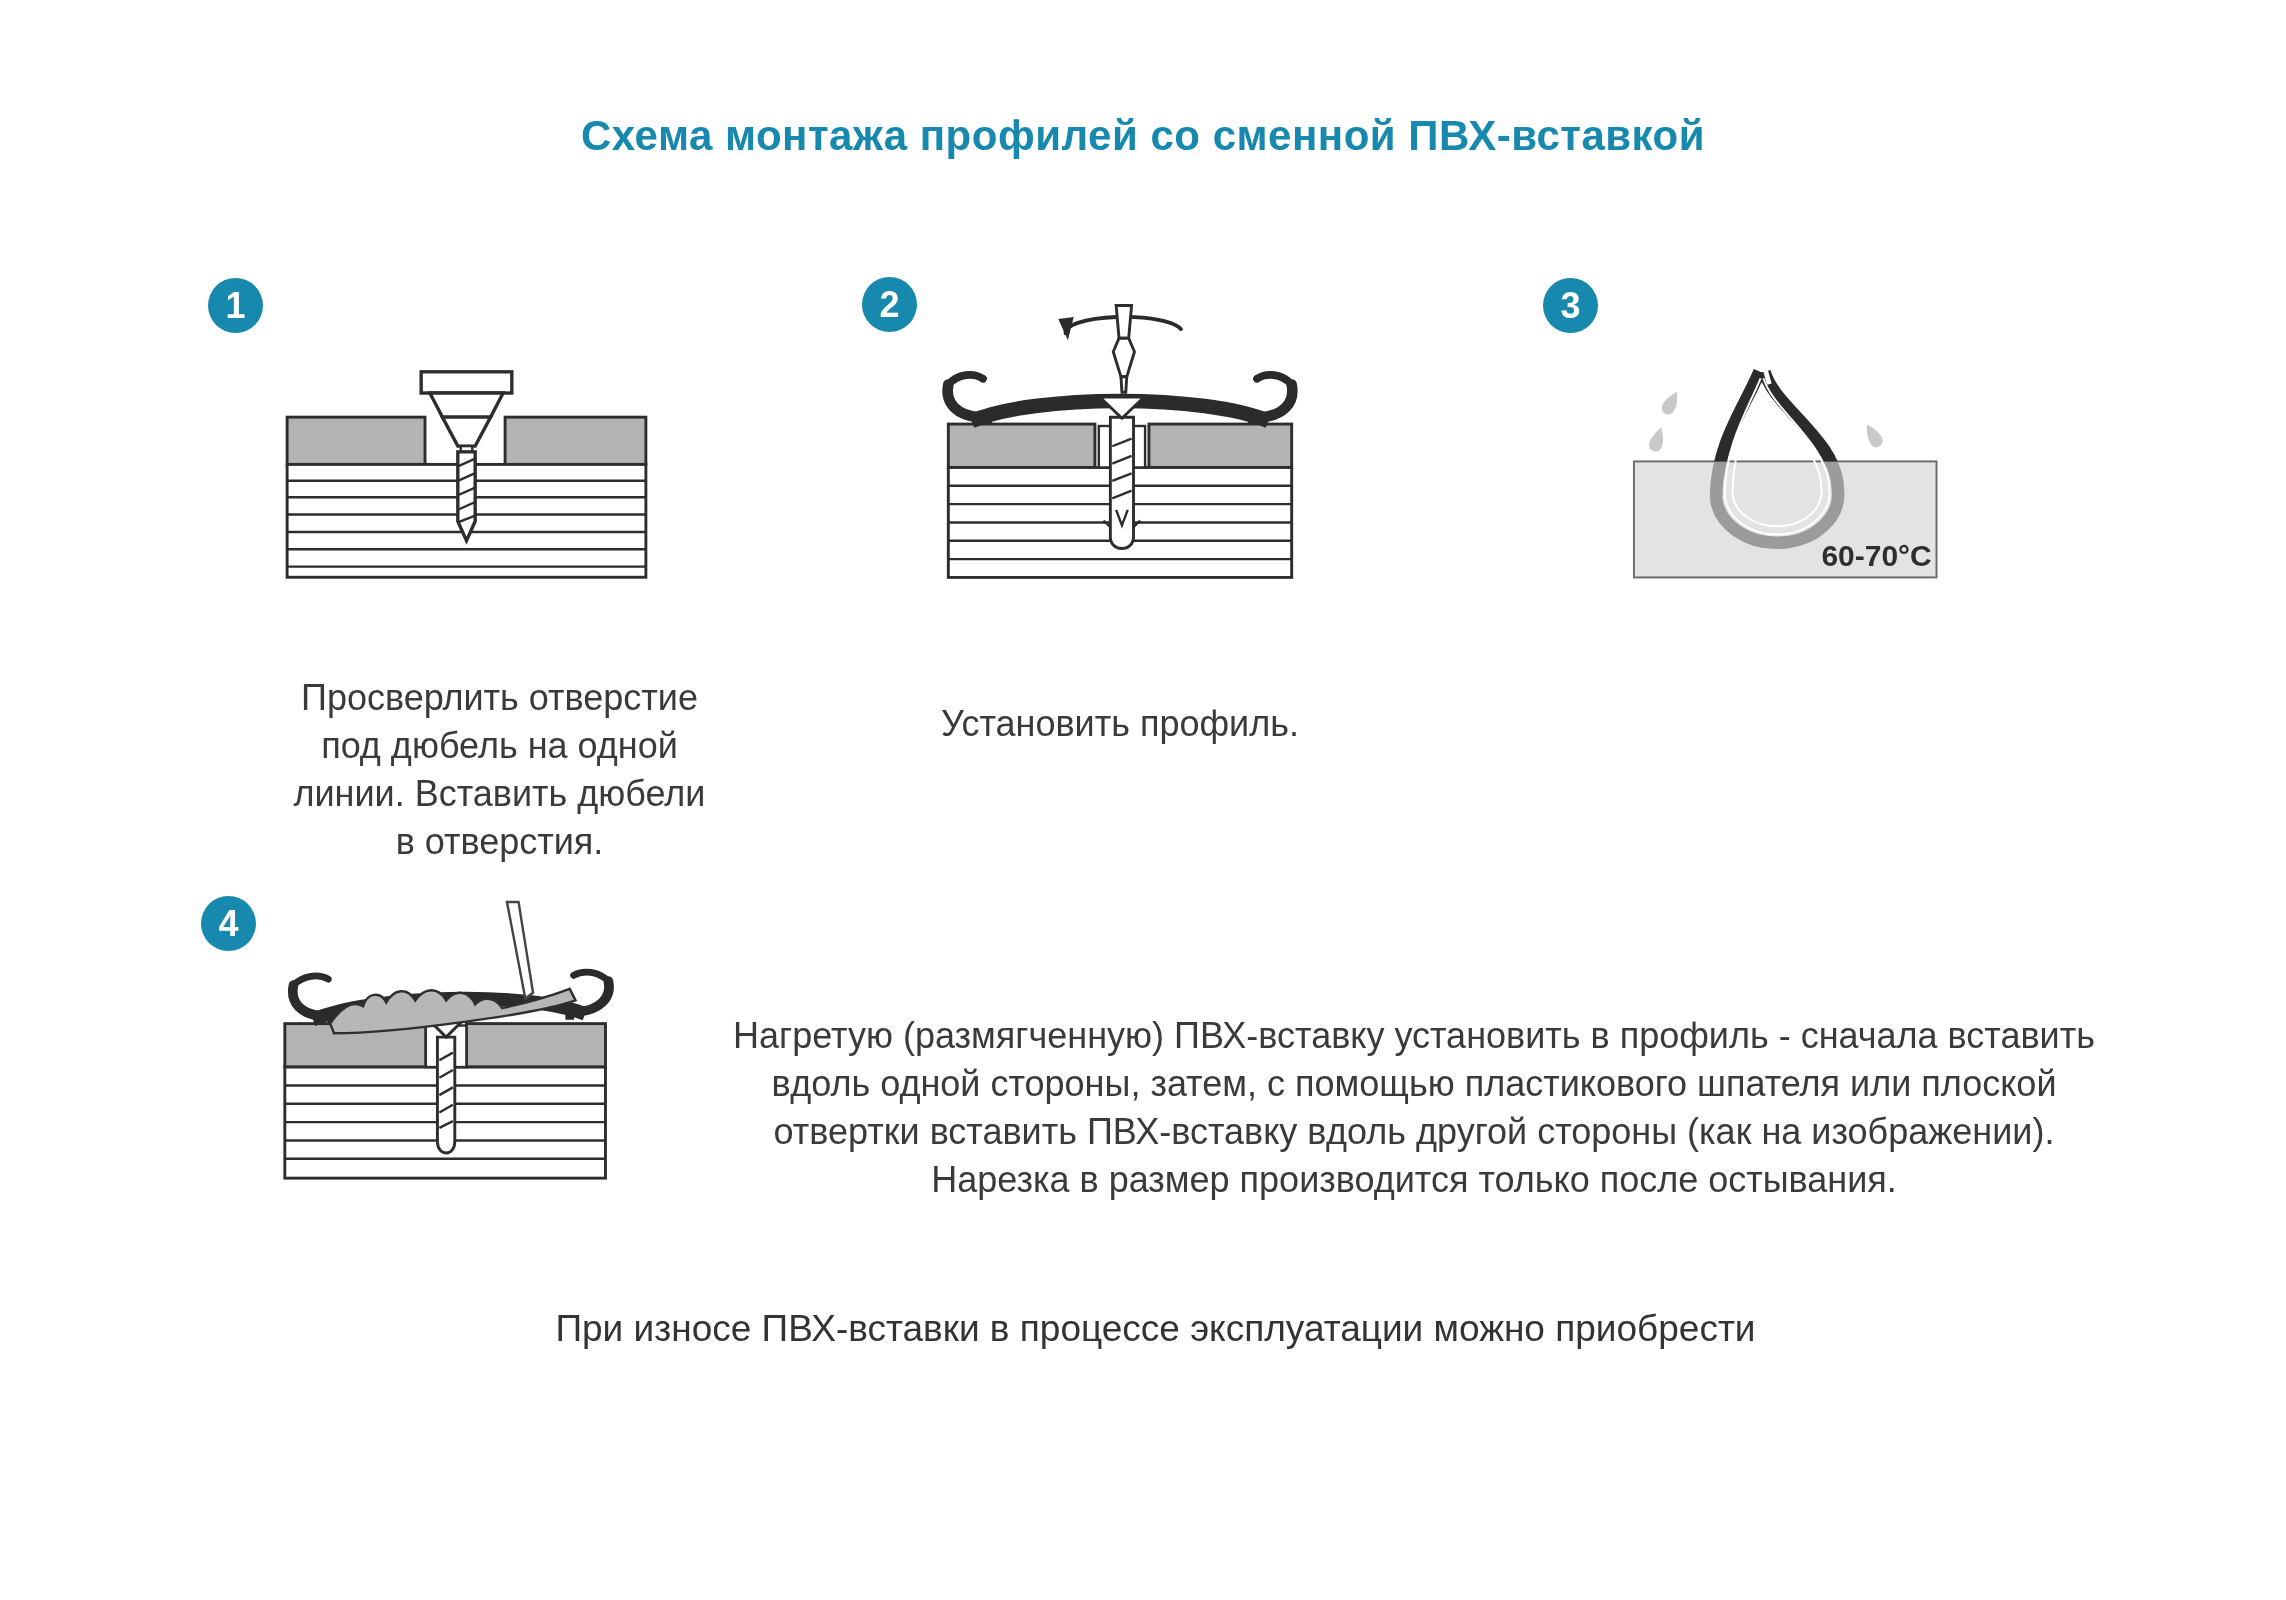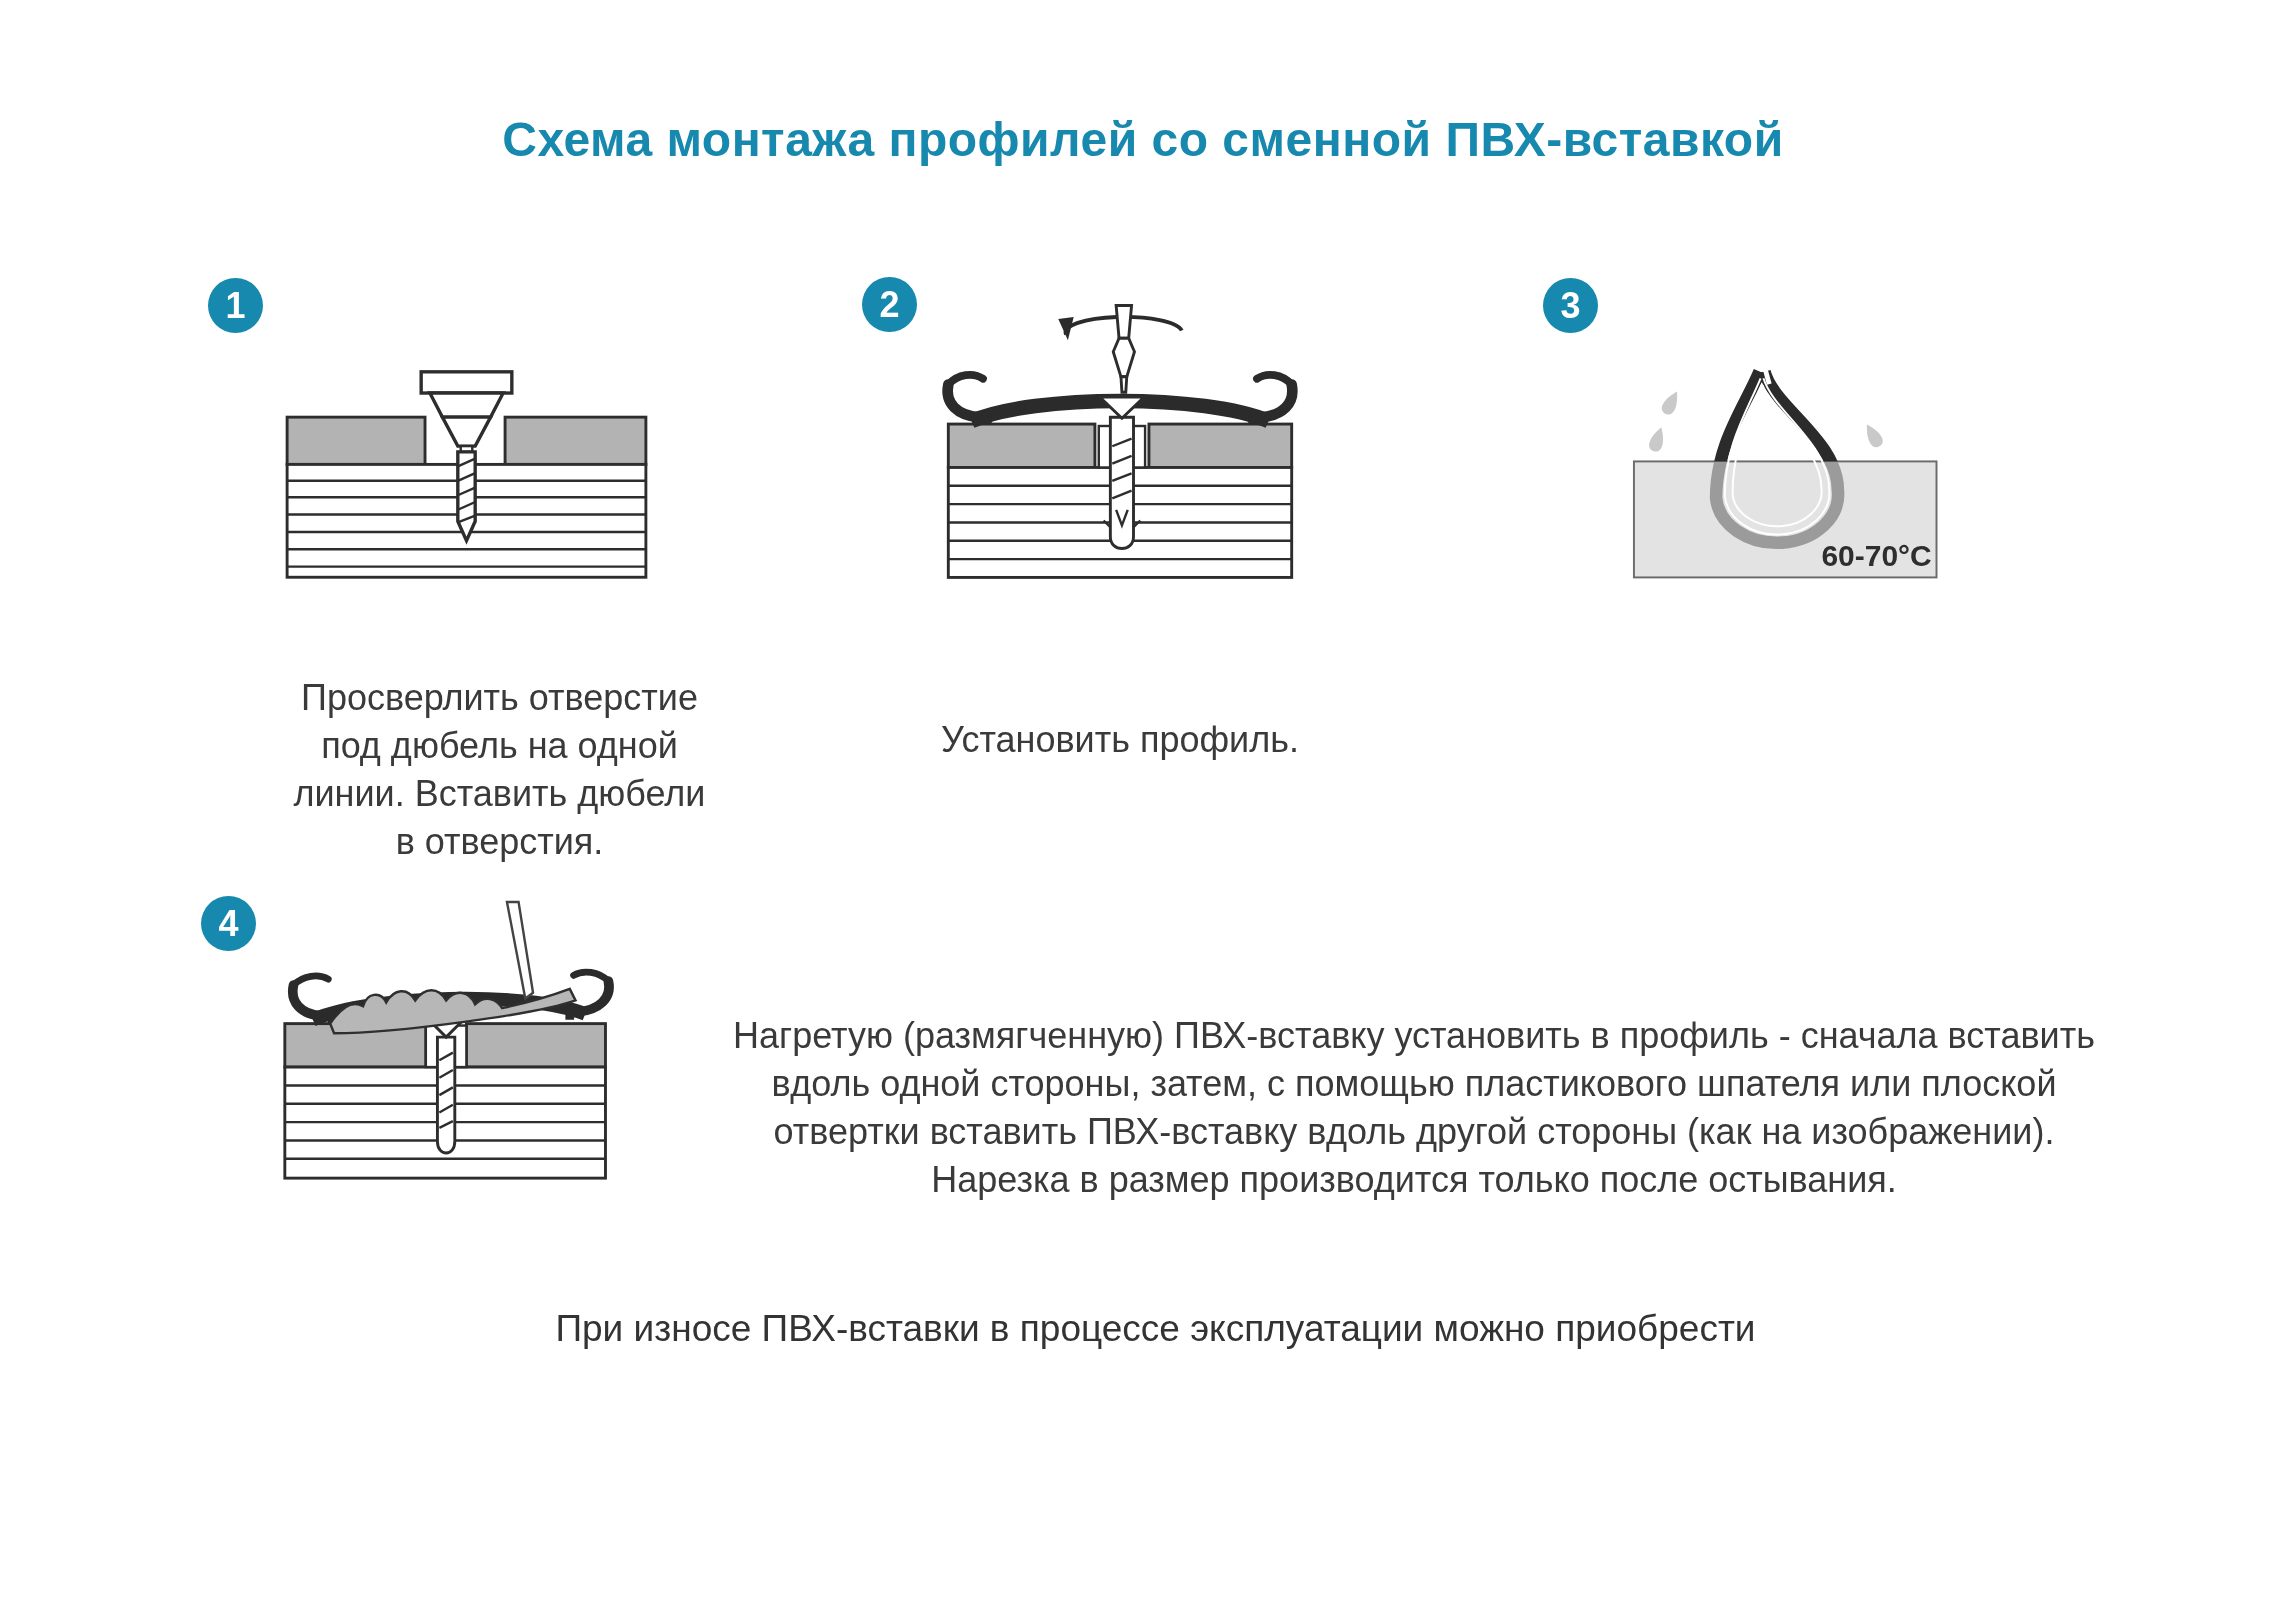--- a/index.html
+++ b/index.html
@@ -1,20 +1,20 @@
 <!DOCTYPE html>
 <html><head>
 <meta charset="utf-8">
 <style>
   :root{ --accent:#1788ae; --ink:#2d2d2d; --floor:#b3b3b3; }
   html,body{margin:0;padding:0;background:#ffffff;}
   .page{position:relative;width:2286px;height:1601px;background:#ffffff;
         font-family:"Liberation Sans",sans-serif;overflow:hidden;}
   .title{position:absolute;left:0;top:112px;width:100%;margin:0;text-align:center;
-         font-size:48px;font-weight:700;color:var(--accent);letter-spacing:0.5px;}
+         font-size:42px;font-weight:700;color:var(--accent);letter-spacing:0.5px;}
   .badge{position:absolute;width:55px;height:55px;border-radius:50%;background:var(--accent);
          color:#ffffff;font-size:36px;font-weight:700;display:flex;align-items:center;justify-content:center;}
   .caption{position:absolute;margin:0;text-align:center;font-size:36px;line-height:48px;color:#3a3a3a;}
   .footer{position:absolute;left:0;top:1303px;width:100%;text-align:center;color:#333333;}
   .footer-line{font-size:37px;line-height:51px;margin-left:25px;}
   .illo{position:absolute;}
   svg text{font-family:"Liberation Sans",sans-serif;}
 </style>
 </head>
 <body>
@@ -172,21 +172,21 @@
       <path d="M 340 88 C 330 78 314 76 304 82" stroke-width="7" stroke-linecap="round"></path>
       <line x1="300" y1="114" x2="300" y2="128" stroke-width="9"></line>
     </g>
     <path d="M 52 132 C 64 114 76 108 86 114 C 90 100 104 98 110 110 C 118 96 132 94 140 108
              C 150 94 164 94 172 108 C 182 96 196 98 202 112 C 212 102 224 106 230 116
              C 258 110 284 102 300 96 L 306 108 C 268 122 120 142 56 142 Z" fill="#b7b7b7" stroke="#2f2f2f" stroke-width="2.5"></path>
     <polygon points="235,6 247,6 262,100 254,106" fill="#ffffff" stroke="#444444" stroke-width="2.5"></polygon>
   </svg>
 
   <p class="caption" style="left:263px;top:674px;width:415px;margin-left:29px;">Просверлить отверстие под дюбель на одной линии. Вставить дюбели в отверстия.</p>
-  <p class="caption" style="left:898px;top:716px;width:444px;">Установить профиль.</p>
+  <p class="caption" style="left:898px;top:700px;width:444px;">Установить профиль.</p>
   <p class="caption" style="left:716px;top:1012px;width:1396px;">Нагретую (размягченную) ПВХ-вставку установить в профиль - сначала вставить вдоль одной стороны, затем, с помощью пластикового шпателя или плоской отвертки вставить ПВХ-вставку вдоль другой стороны (как на изображении). Нарезка в размер производится только после остывания.</p>
 
   <div class="footer">
     <div class="footer-line">При износе ПВХ-вставки в процессе эксплуатации можно приобрести</div>
   </div>
 
 </div>
 
 
 </body></html>

